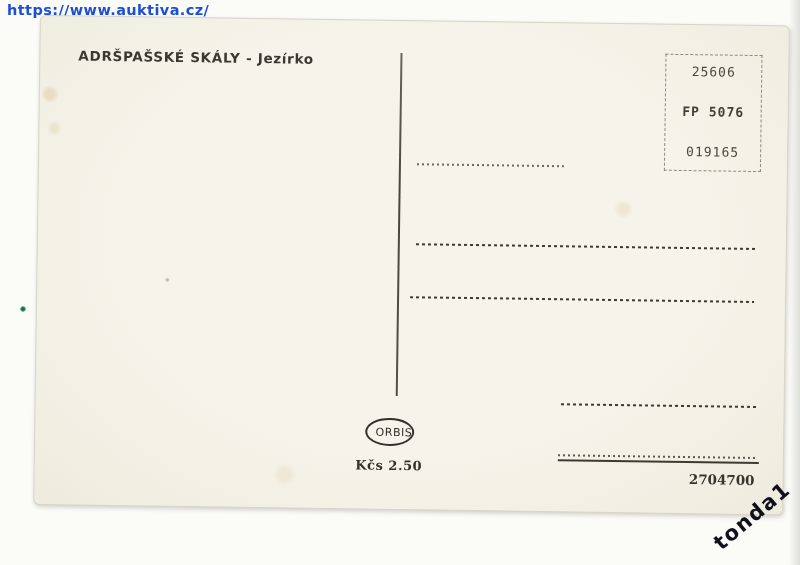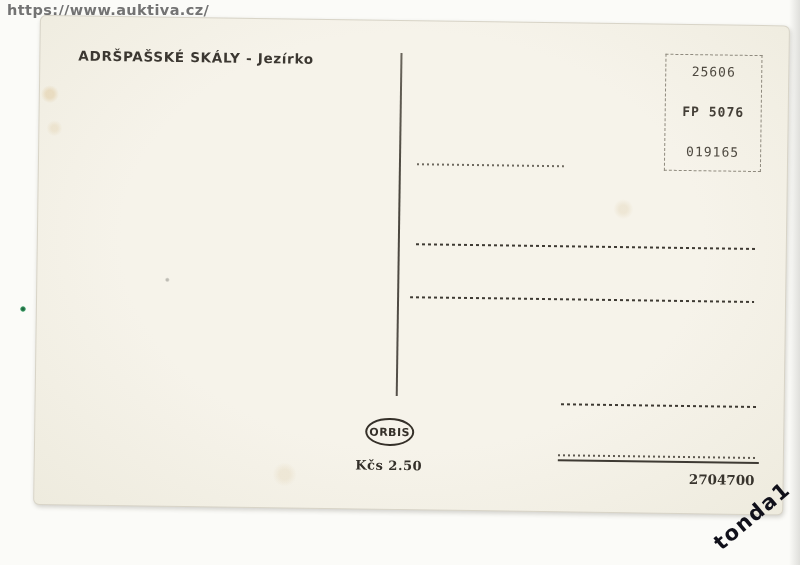--- a/index.html
+++ b/index.html
@@ -13,21 +13,21 @@
     position: relative;
   }
   .abs { position: absolute; }
 
   
   .url-watermark {
     left: 7px; top: 2px;
     font-weight: bold;
     font-size: 14.5px;
     letter-spacing: 0.4px;
-    color: #737373;
+    color: #1d4ed8;
     white-space: nowrap;
   }
   .right-shade {
     right: 0; top: 0; width: 11px; height: 565px;
     background: linear-gradient(90deg, rgba(110,110,105,0) 0%, rgba(110,110,105,0.20) 100%);
   }
   .green-speck {
     left: 20px; top: 306px; width: 6px; height: 6px;
     border-radius: 50%;
     background: radial-gradient(circle, #1d6b40 0 1.2px, #4aa572 55%, rgba(74,165,114,0) 75%);
@@ -109,22 +109,22 @@
   .line-5b { left: 523px; top: 436px; width: 201px; }
 
   .orbis-logo {
     left: 330px; top: 397px;
     width: 49px; height: 28px;
     box-sizing: border-box;
     border: 2px solid #353029;
     border-radius: 50%;
     display: flex;
     align-items: center;
-    justify-content: center;
-    font-weight: bold;
+    justify-content: flex-end;
+    font-weight: normal;
     font-size: 11px;
     letter-spacing: 0.5px;
     color: #353029;
   }
 
   .price-label {
     left: 316px; top: 437px; width: 76px;
     text-align: center;
     font-family: "DejaVu Serif", serif;
     font-weight: bold;

